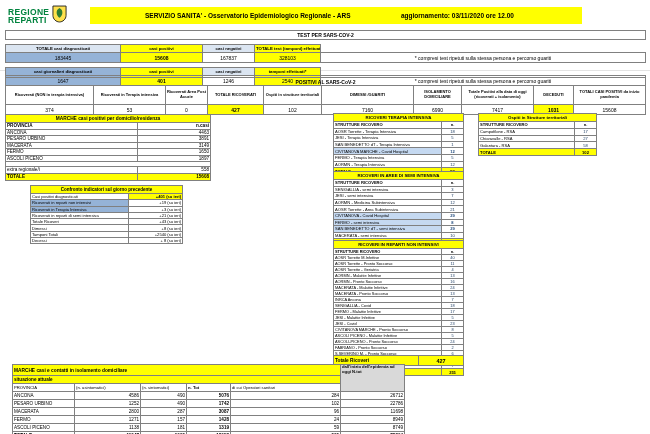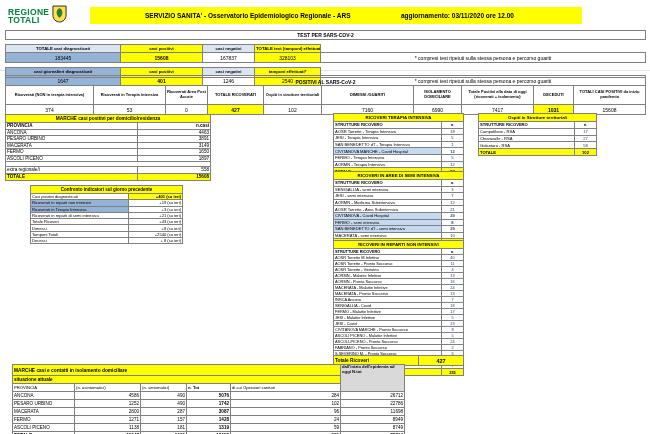--- a/index.html
+++ b/index.html
@@ -102,21 +102,21 @@
   .iso tr.totrow td{font-weight:bold;}
 </style>
 </head>
 <body>
 
 <div class="canvas">
 
   <div class="logo">
     <div class="logo-text">
       <div>REGIONE</div>
-      <div>TOTALI</div>
+      <div>REPARTI</div>
     </div>
     <span>
       <svg width="15" height="18" viewBox="0 0 16 19">
         <path d="M1 1h14v10c0 4-3.5 7-7 7s-7-3-7-7z" fill="#ffe14d" stroke="#222" stroke-width="1"></path>
         <path d="M8 3c-2 1-3.5 3-3 6 .4 2.4 2 4 3 4.5 1-.5 2.6-2.1 3-4.5.5-3-1-5-3-6z" fill="#2e7d32"></path>
       </svg>
     </span>
   </div>
   <div class="banner">
     <span class="banner-title">SERVIZIO SANITA' - Osservatorio Epidemiologico Regionale - ARS</span>

